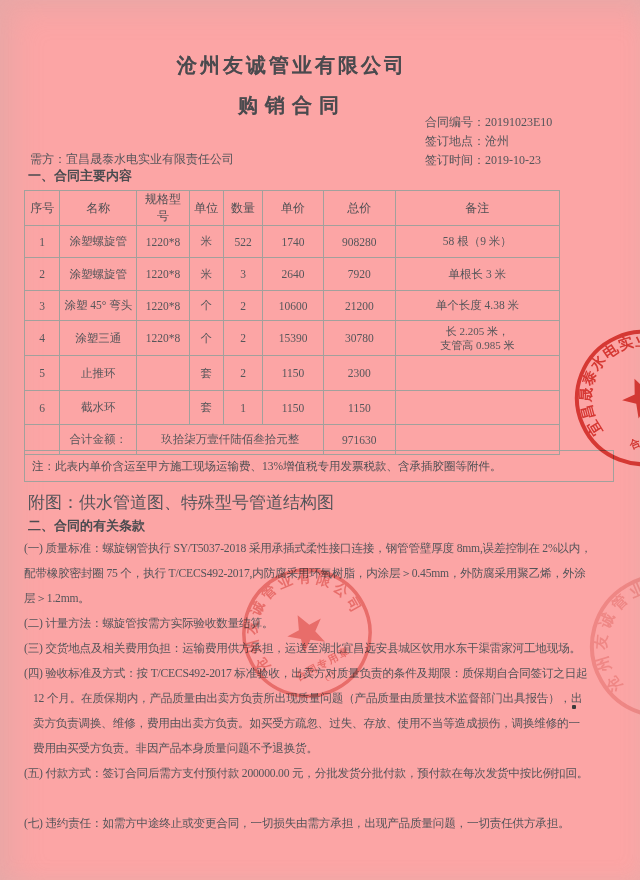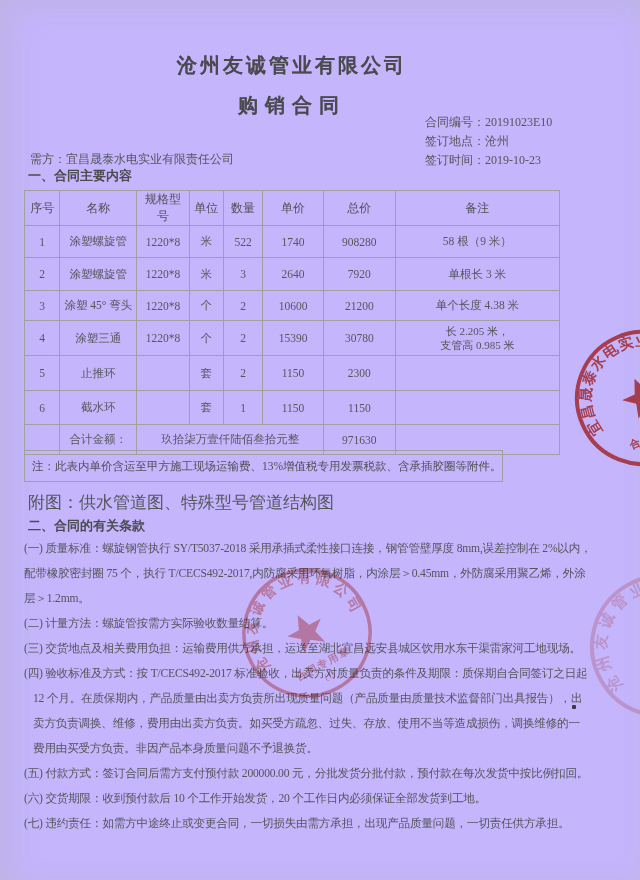--- a/index.html
+++ b/index.html
@@ -1,19 +1,19 @@
 <!DOCTYPE html>
 <html><head>
 <meta charset="utf-8">
 <style>
   * { margin:0; padding:0; box-sizing:border-box; }
   html,body { background:#ffffff; }
   .page {
     position:relative; width:640px; height:880px; overflow:hidden;
-    background:#c4b5fd;
+    background:#fca5a5;
     box-shadow: inset 14px 10px 30px rgba(175,173,168,0.22), inset -4px -4px 18px rgba(200,198,192,0.12);
     font-family:"Liberation Serif","DejaVu Serif",serif;
     color:#55555a;
   }
   .abs { position:absolute; }
   .doc-title {
     left:0; top:52px; width:584px; text-align:center;
     font-size:20px; letter-spacing:3px; color:#4a4a4e; font-weight:600;
     text-shadow:0 0 0.6px rgba(74,74,78,0.55);
   }
@@ -39,21 +39,21 @@
   tr.h-r1   { height:32px; }
   tr.h-r2   { height:33px; }
   tr.h-r3   { height:30px; }
   tr.h-r4   { height:35px; }
   tr.h-r5   { height:35px; }
   tr.h-r6   { height:34px; }
   tr.h-tot  { height:30px; }
   td.pre { white-space:pre-line; font-size:11px; line-height:1.3; }
 
   .note-box {
-    left:24px; top:450px; width:479px; height:32px;
+    left:24px; top:450px; width:590px; height:32px;
     border:1px solid #a2a09c; display:flex; align-items:center;
     padding-left:7px; font-size:11.5px; white-space:nowrap; color:#505054;
   }
   .attach-line { left:28px; top:491px; font-size:17px; white-space:nowrap; }
   .sec2-heading { left:28px; top:517px; }
   .clause-line {
     left:24px; font-size:11.6px; letter-spacing:-0.2px;
     white-space:nowrap; color:#55555a;
   }
   .clause-line.indent { left:33px; }
@@ -191,21 +191,20 @@
   <div class="abs clause-line" style="top:541px;">(一) 质量标准：螺旋钢管执行 SY/T5037-2018 采用承插式柔性接口连接，钢管管壁厚度 8mm,误差控制在 2%以内，</div>
   <div class="abs clause-line" style="top:566px;">配带橡胶密封圈 75 个，执行 T/CECS492-2017,内防腐采用环氧树脂，内涂层＞0.45mm，外防腐采用聚乙烯，外涂</div>
   <div class="abs clause-line" style="top:591px;">层＞1.2mm。</div>
   <div class="abs clause-line" style="top:616px;">(二) 计量方法：螺旋管按需方实际验收数量结算。</div>
   <div class="abs clause-line" style="top:641px;">(三) 交货地点及相关费用负担：运输费用供方承担，运送至湖北宜昌远安县城区饮用水东干渠雷家河工地现场。</div>
   <div class="abs clause-line" style="top:666px;">(四) 验收标准及方式：按 T/CECS492-2017 标准验收，出卖方对质量负责的条件及期限：质保期自合同签订之日起</div>
   <div class="abs clause-line indent" style="top:691px;">12 个月。在质保期内，产品质量由出卖方负责所出现质量问题（产品质量由质量技术监督部门出具报告），出</div>
   <div class="abs clause-line indent" style="top:716px;">卖方负责调换、维修，费用由出卖方负责。如买受方疏忽、过失、存放、使用不当等造成损伤，调换维修的一</div>
   <div class="abs clause-line indent" style="top:741px;">费用由买受方负责。非因产品本身质量问题不予退换货。</div>
   <div class="abs clause-line" style="top:766px;">(五) 付款方式：签订合同后需方支付预付款 200000.00 元，分批发货分批付款，预付款在每次发货中按比例扣回。</div>
-  <div class="abs clause-line" style="top:791px;">(六) 交货期限：收到预付款后 10 个工作开始发货，20 个工作日内必须保证全部发货到工地。</div>
   <div class="abs clause-line" style="top:816px;">(七) 违约责任：如需方中途终止或变更合同，一切损失由需方承担，出现产品质量问题，一切责任供方承担。</div>
 
   <svg class="stamp stamp-buyer" width="170" height="170" viewBox="-85 -85 170 170">
     <g transform="rotate(-24)">
       <circle cx="0" cy="0" r="66" fill="none" stroke="#d5433b" stroke-width="4"></circle>
       <path id="arcBuyer" d="M -50 14 A 52 52 0 1 1 50 14" fill="none"></path>
       <text font-size="14.5" fill="#d5433b" font-weight="bold" textLength="188" lengthAdjust="spacing">
         <textPath href="#arcBuyer">宜昌晟泰水电实业有限公司</textPath>
       </text>
       <path fill="#d5433b" d="M0,-21 L6.2,-6.5 L20,-6.5 L8.5,2.5 L12.4,17 L0,8 L-12.4,17 L-8.5,2.5 L-20,-6.5 L-6.2,-6.5 Z"></path>

